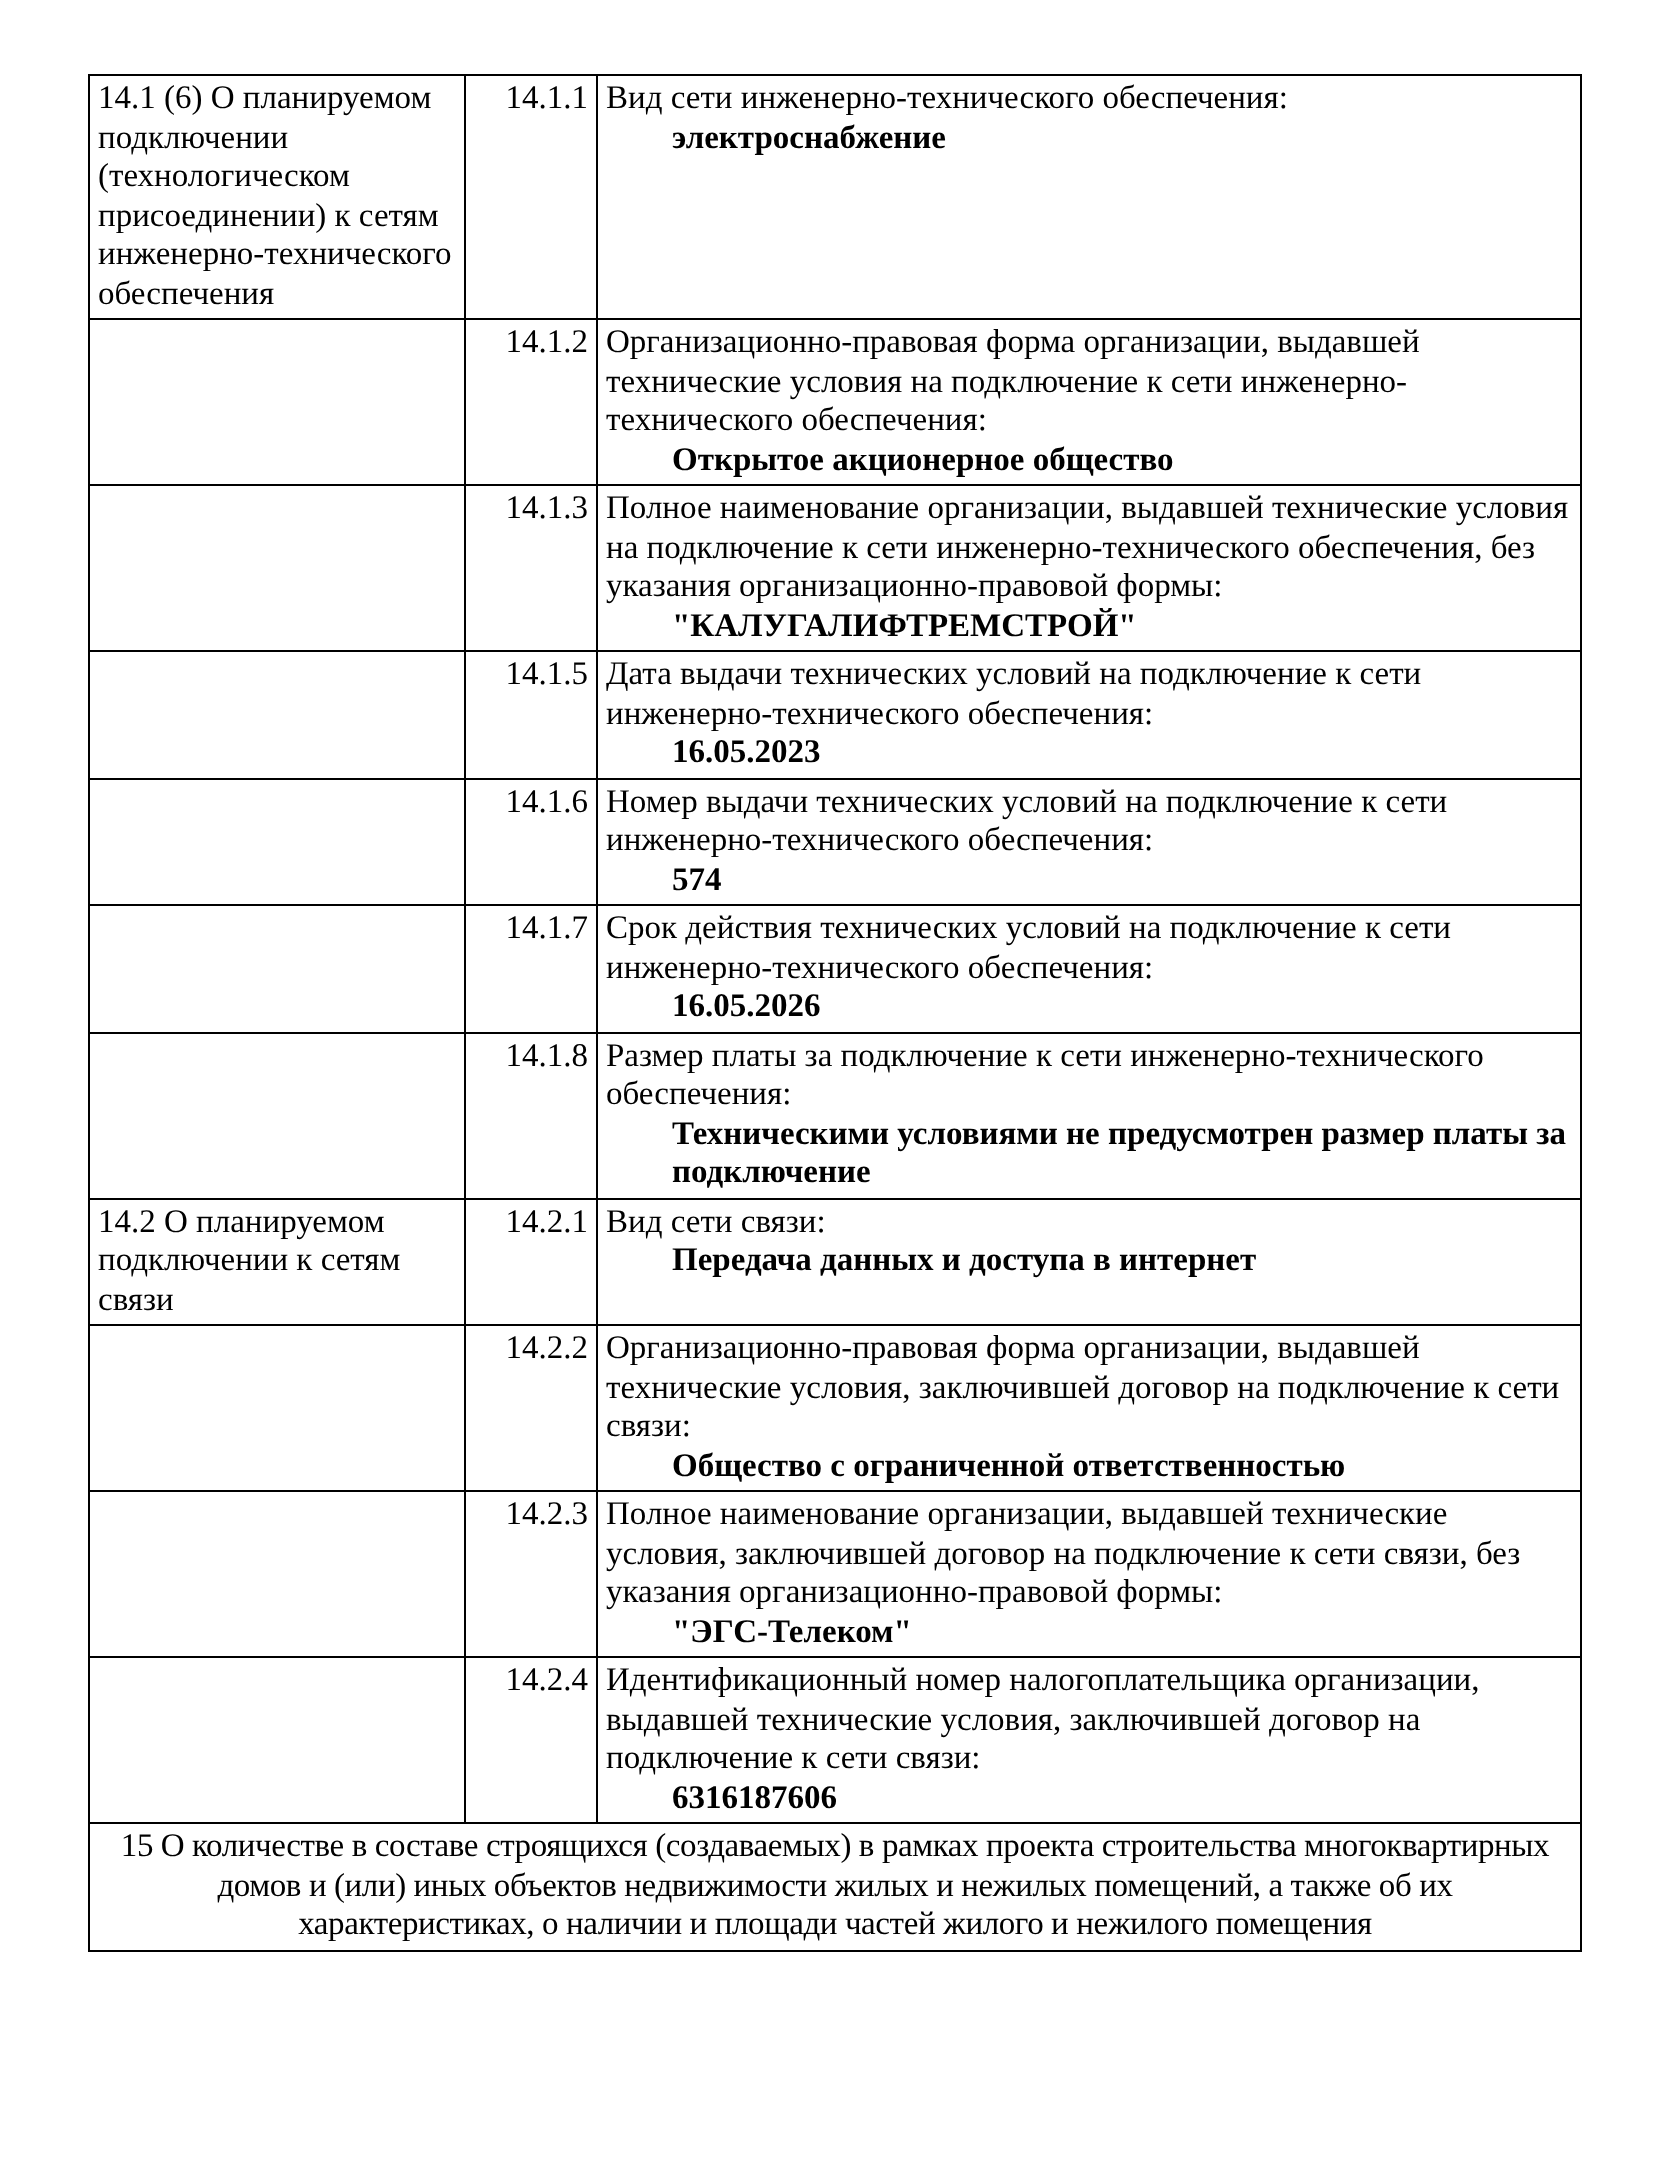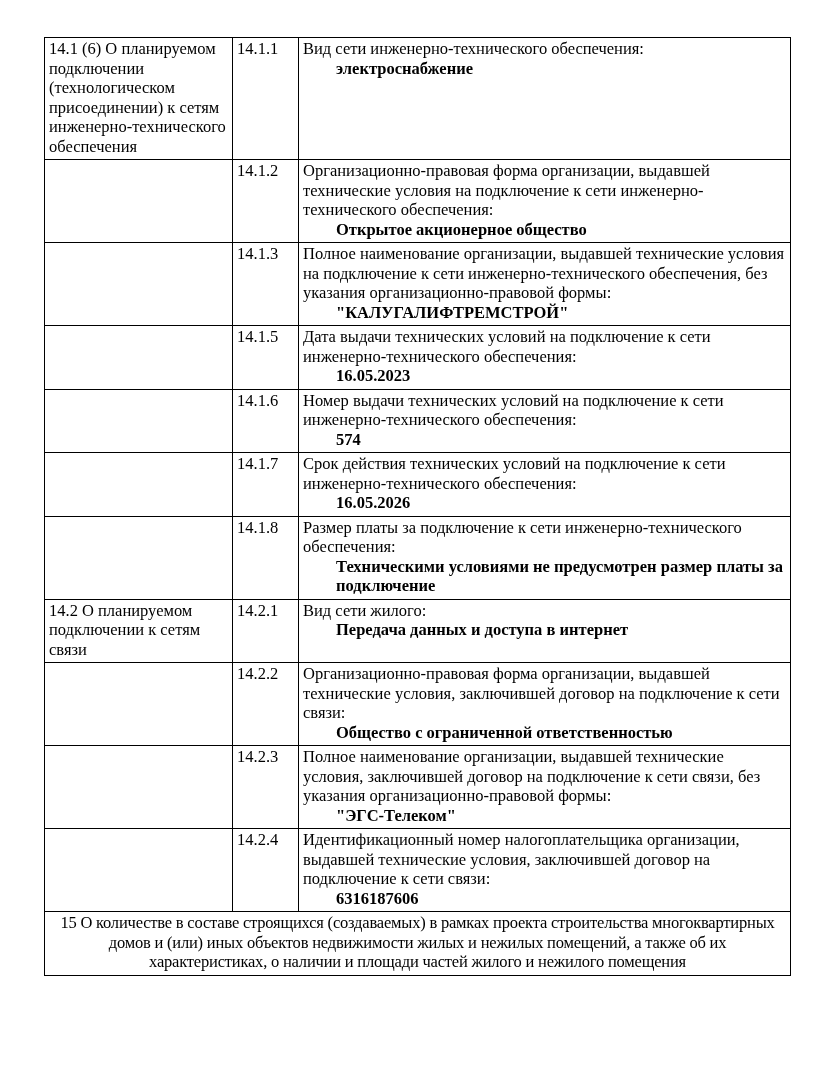--- a/index.html
+++ b/index.html
@@ -30,21 +30,21 @@
     font-size: 16.5px;
     line-height: 19.5px;
   }
   table.decl td {
     border: 1.5px solid #000000;
     padding: 1px 4px 3px 4px;
     vertical-align: top;
     overflow: hidden;
   }
   td.c1 { width: 188px; margin-top: 45px; }
-  td.c2 { width: 66px; vertical-align: middle; }
+  td.c2 { width: 66px; vertical-align: middle; text-align: right; }
   td.c3 { width: 492px; }
   .val { font-weight: bold; margin-left: 33px; }
   td.footer-cell {
     padding: 2px 4px 4px 4px;
     letter-spacing: -0.2px;
     text-align: center;
   }
 </style>
 </head>
 <body>
@@ -135,21 +135,21 @@
         </tr>
 
         <tr>
           <td class="c1">
             <span>14.2 О планируемом подключении к сетям связи</span>
           </td>
           <td class="c2">
             <span>14.2.1</span>
           </td>
           <td class="c3">
-            <div>Вид сети жилого:</div>
+            <div>Вид сети связи:</div>
             <div class="val">Передача данных и доступа в интернет</div>
           </td>
         </tr>
 
         <tr>
           <td class="c1"></td>
           <td class="c2">
             <span>14.2.2</span>
           </td>
           <td class="c3">

